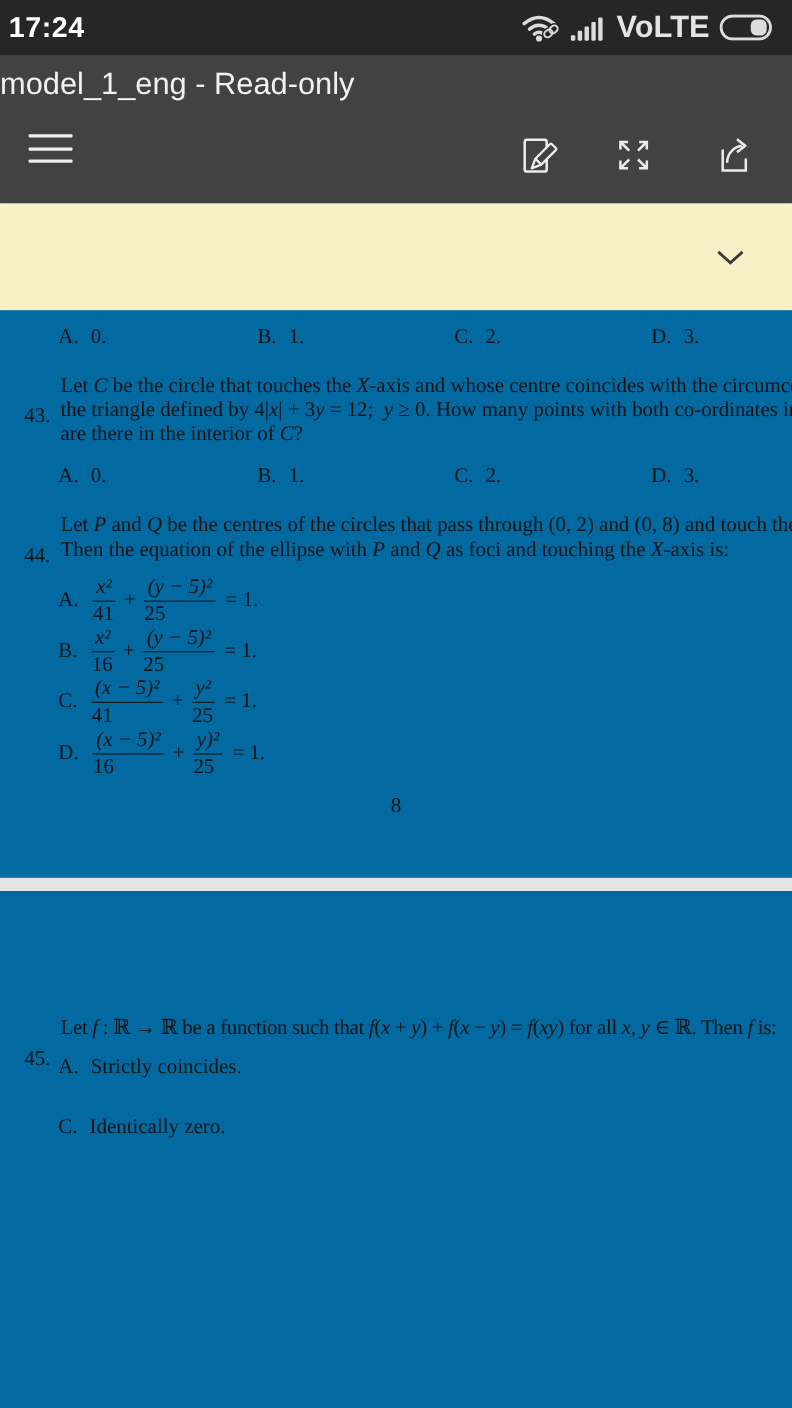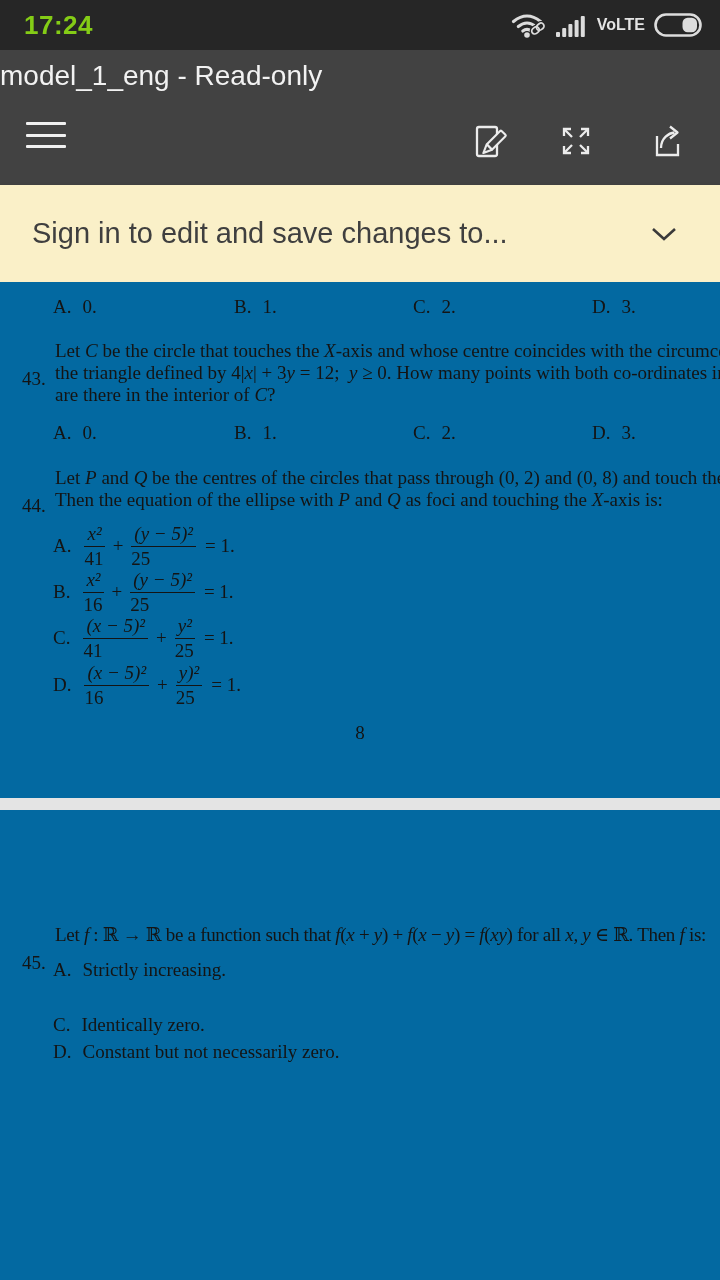--- a/index.html
+++ b/index.html
@@ -1,23 +1,23 @@
 <!DOCTYPE html>
 <html><head>
 <meta charset="utf-8">
 <style>
   html,body{margin:0;padding:0;background:#000;}
   .screen{position:relative;width:720px;height:1280px;background:#fff;overflow:hidden;
           font-family:"Liberation Sans",sans-serif;}
   
   .status-bar{position:absolute;top:0;left:0;width:720px;height:50px;background:#262626;}
-  .status-time{position:absolute;left:24px;top:0;height:50px;display:flex;align-items:center;
-          color:#84cc16;font-size:26px;font-weight:700;letter-spacing:.5px;}
+  .status-time{position:absolute;left:8px;top:0;height:50px;display:flex;align-items:center;
+          color:#ffffff;font-size:26px;font-weight:700;letter-spacing:.5px;}
   .status-icons{position:absolute;right:18px;top:0;height:50px;display:flex;align-items:center;gap:9px;}
-  .volte{color:#E4E4E4;font-size:16px;font-weight:700;}
+  .volte{color:#E4E4E4;font-size:28px;font-weight:700;}
   .sicon{display:flex;align-items:center;}
   
   .app-bar{position:absolute;top:50px;left:0;width:720px;height:135px;background:#424242;}
   .app-title{position:absolute;top:10px;left:0;width:720px;text-align:left;
           color:#F2F2F2;font-size:28px;font-weight:400;}
   .iconbtn{position:absolute;background:none;border:none;padding:0;margin:0;cursor:pointer;}
   .hamburger{left:26px;top:72px;width:40px;height:26px;display:flex;flex-direction:column;justify-content:space-between;}
   .hamburger span{display:block;width:40px;height:3px;background:#F0F0F0;border-radius:1px;}
   .tool{width:44px;height:44px;top:69px;}
   .tool.edit{left:465px;} .tool.expand{left:554px;} .tool.share{left:644px;}
@@ -125,21 +125,20 @@
     <button class="iconbtn tool share">
       <svg width="44" height="44" viewBox="0 0 44 44" fill="none" stroke="#ECECEC" stroke-width="2.3">
         <path d="M13 17 V36 H34 V25"></path>
         <path d="M17 29 C17 19 25 14 30.5 13.5"></path>
         <path d="M26 7.5 L33.5 13.5 L26 19.5" stroke-linejoin="round"></path>
       </svg>
     </button>
   </div>
 
   <div class="banner">
-    <span class="banner-msg">Sign in to edit and save changes to...</span>
     <span class="banner-chevron">
       <svg width="26" height="14" viewBox="0 0 26 14">
           <path d="M2 2 L13 12 L24 2" fill="none" stroke="#3A3A3A" stroke-width="2.6"></path>
         </svg>
     </span>
   </div>
 
   <main class="doc">
 
     <div class="optrow" style="top:14px">
@@ -223,18 +222,17 @@
     </div>
 
     <div class="pagenum" style="top:440px">8</div>
 
     <div class="page-sep" style="top:516px"></div>
 
     <div class="qnum" style="top:642px">45.</div>
     <div class="qtext" style="top:642px">
       <div class="qline tight"><span>Let </span><span class="it">f</span><span> : ℝ → ℝ be a function such that </span><span class="it">f</span><span>(</span><span class="it">x</span><span> + </span><span class="it">y</span><span>) + </span><span class="it">f</span><span>(</span><span class="it">x</span><span> − </span><span class="it">y</span><span>) = </span><span class="it">f</span><span>(</span><span class="it">xy</span><span>) for all </span><span class="it">x, y</span><span> ∈ ℝ. Then </span><span class="it">f</span><span> is:</span></div>
     </div>
-    <div class="optline" style="top:677px"><span class="ol">A.</span><span>Strictly increasing.</span></div>
+    <div class="optline" style="top:677px"><span class="ol">A.</span><span>Strictly coincides.</span></div>
     <div class="optline" style="top:732px"><span class="ol">C.</span><span>Identically zero.</span></div>
-    <div class="optline" style="top:759px"><span class="ol">D.</span><span>Constant but not necessarily zero.</span></div>
 
   </main>
 </div>
 
 </body></html>

